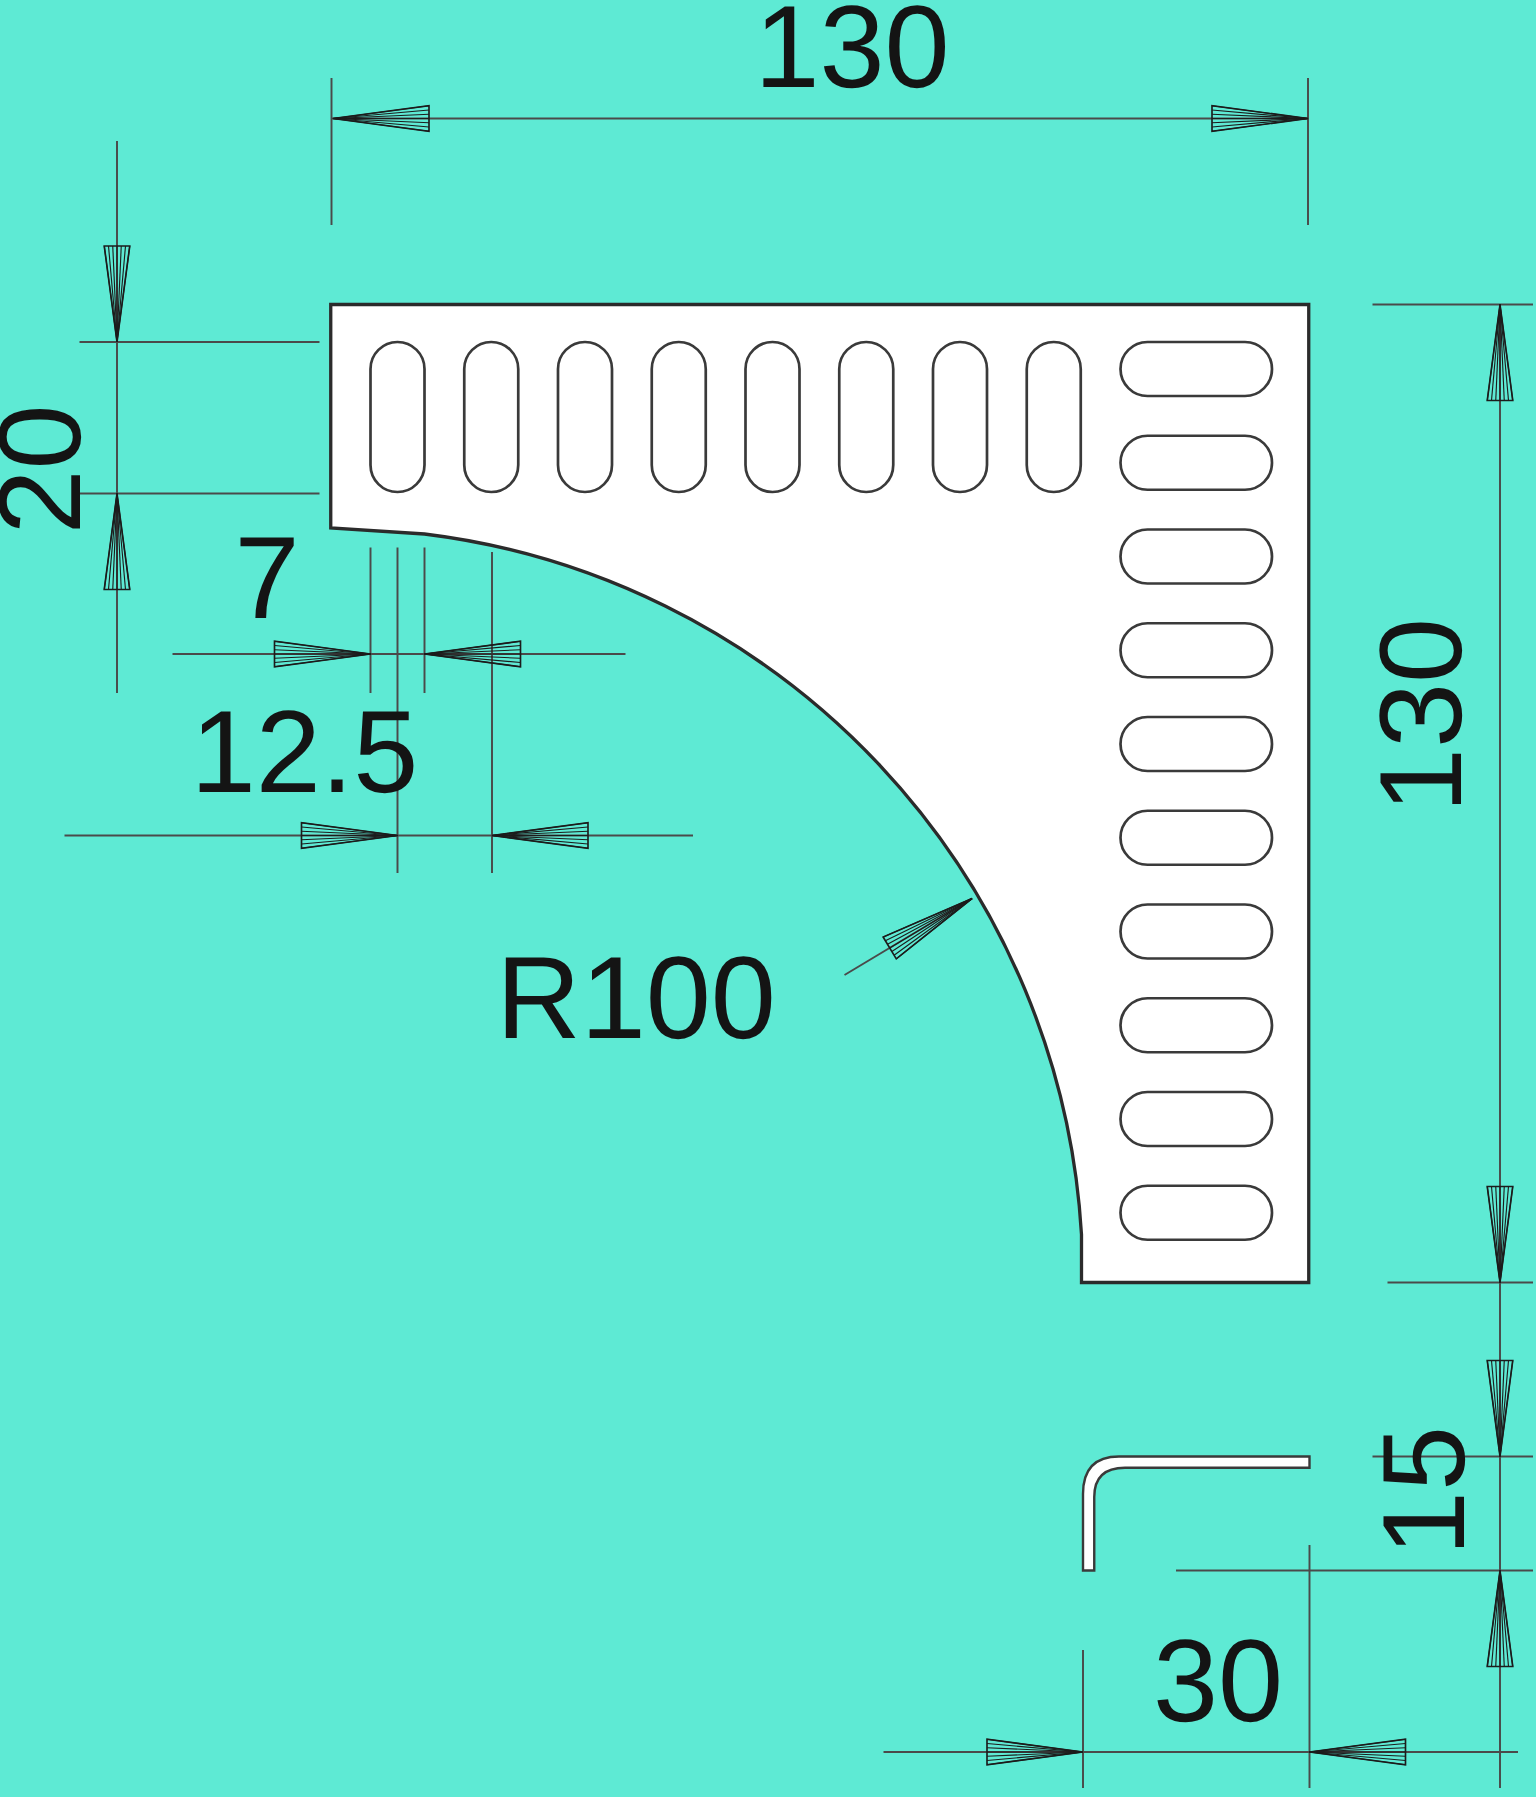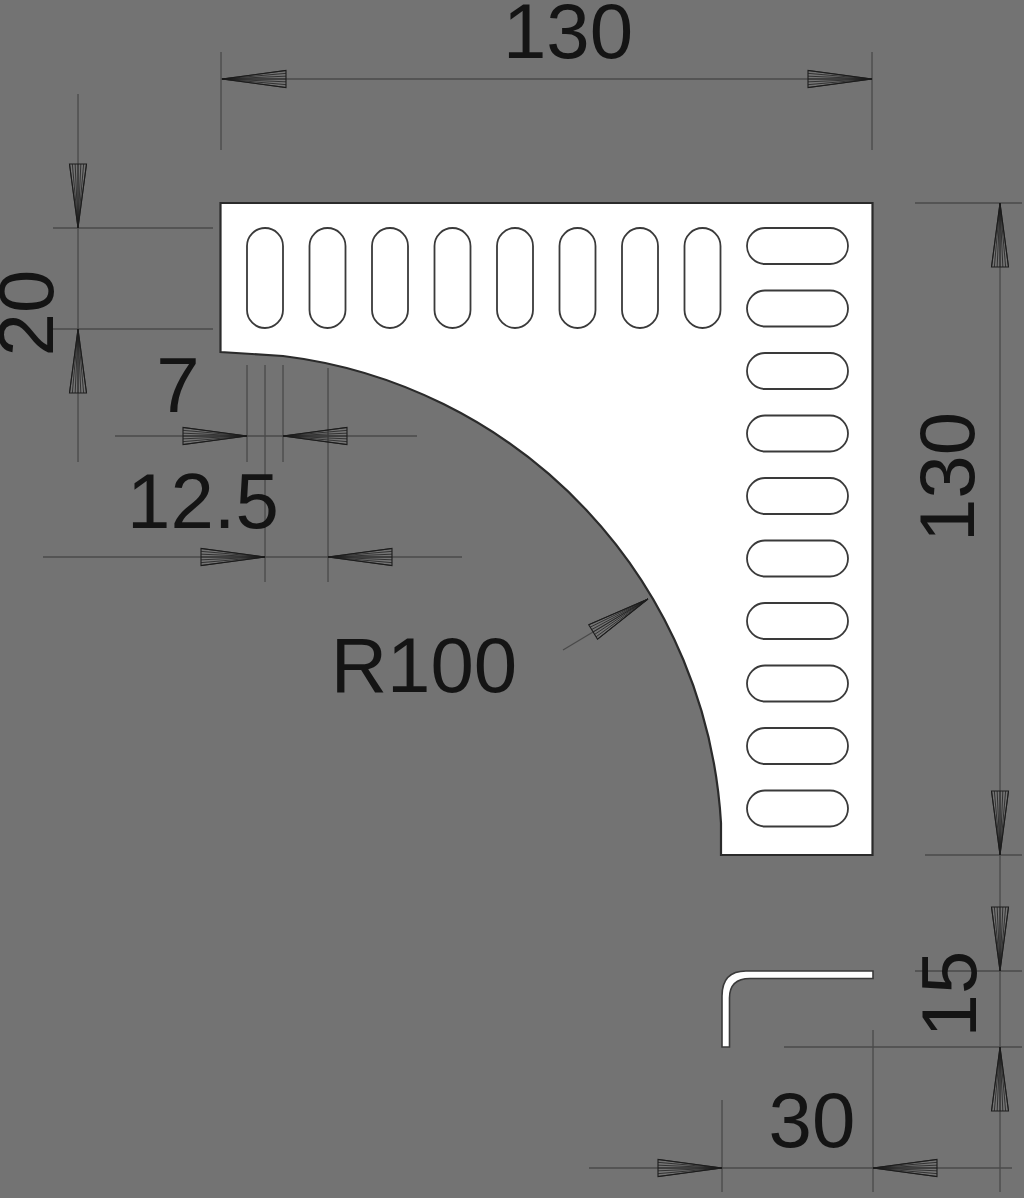--- a/index.html
+++ b/index.html
@@ -4,21 +4,21 @@
 <style>
   html, body {
     margin: 0;
     padding: 0;
     background: #ffffff;
   }
   .canvas {
     position: relative;
     width: 1024px;
     height: 1198px;
-    background: #737373;
+    background: #5eead4;
     overflow: hidden;
   }
   svg { display: block; }
   .outline {
     fill: #ffffff;
     stroke: #2b2b2b;
     stroke-width: 2.2;
     stroke-linejoin: miter;
   }
   .slot {

